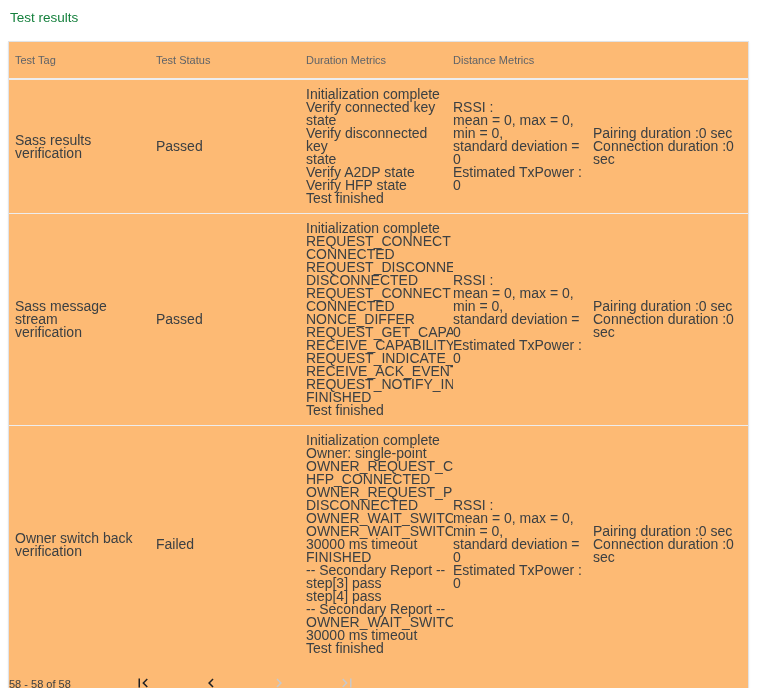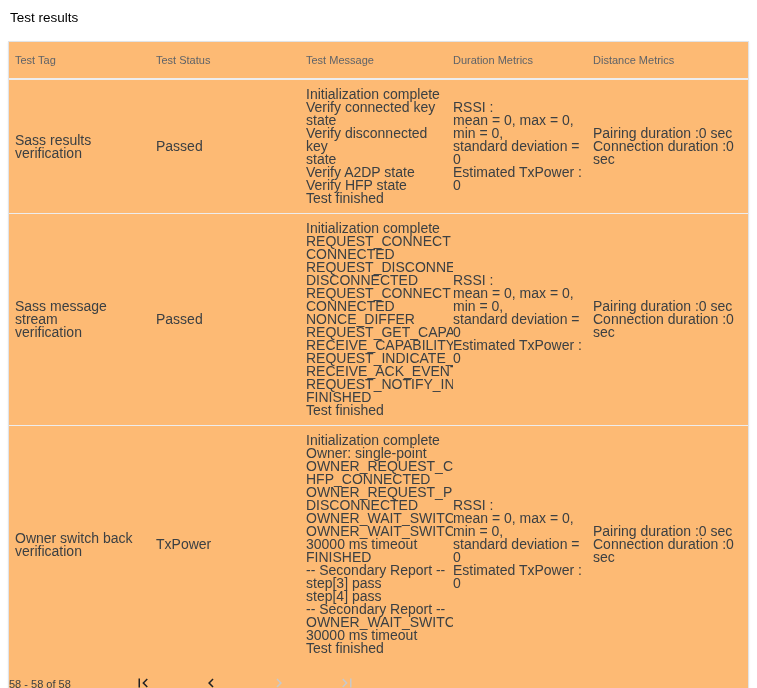--- a/index.html
+++ b/index.html
@@ -4,21 +4,21 @@
 <style>
   * { box-sizing: border-box; margin: 0; padding: 0; }
   html, body { width: 757px; height: 688px; background: #ffffff; }
   body {
     font-family: "Liberation Sans", sans-serif;
     color: #3c4043;
     padding: 8px;
   }
   .page-title {
     font-size: 13.5px;
-    color: #000000;
+    color: #15803d;
     margin: 2px 0 16px 2px;
   }
   .results-table {
     border: 1px solid #e1e3e6;
     box-shadow: 0 1px 2px rgba(0,0,0,0.07);
     background: #fdba74;
   }
   .trow {
     display: grid;
     grid-template-columns: 141px 150px 147px 140px minmax(0,1fr);
@@ -71,21 +71,20 @@
 </head>
 <body>
 
 <div class="page-title">Test results</div>
 
 <div class="results-table">
 
   <div class="trow thead">
     <div class="cell">Test Tag</div>
     <div class="cell">Test Status</div>
-    <div class="cell">Test Message</div>
     <div class="cell">Duration Metrics</div>
     <div class="cell">Distance Metrics</div>
   </div>
 
   <div class="trow">
     <div class="cell">Sass results verification</div>
     <div class="cell">Passed</div>
     <div class="cell">Initialization complete
 Verify connected key state
 Verify disconnected key
@@ -124,21 +123,21 @@
 mean = 0, max = 0, min = 0,
 standard deviation = 0
 Estimated TxPower : 0</div>
     <div class="cell">Pairing duration :0 sec
 Connection duration :0 sec</div>
   </div>
 
   <div class="trow">
     <div class="cell">Owner switch back
 verification</div>
-    <div class="cell">TxPower</div>
+    <div class="cell">Failed</div>
     <div class="cell">Initialization complete
 Owner: single-point
 OWNER_REQUEST_CONNECT
 HFP_CONNECTED
 OWNER_REQUEST_PLAY_MEDIA
 DISCONNECTED
 OWNER_WAIT_SWITCH_BACK
 OWNER_WAIT_SWITCH_BACK
 30000 ms timeout
 FINISHED

